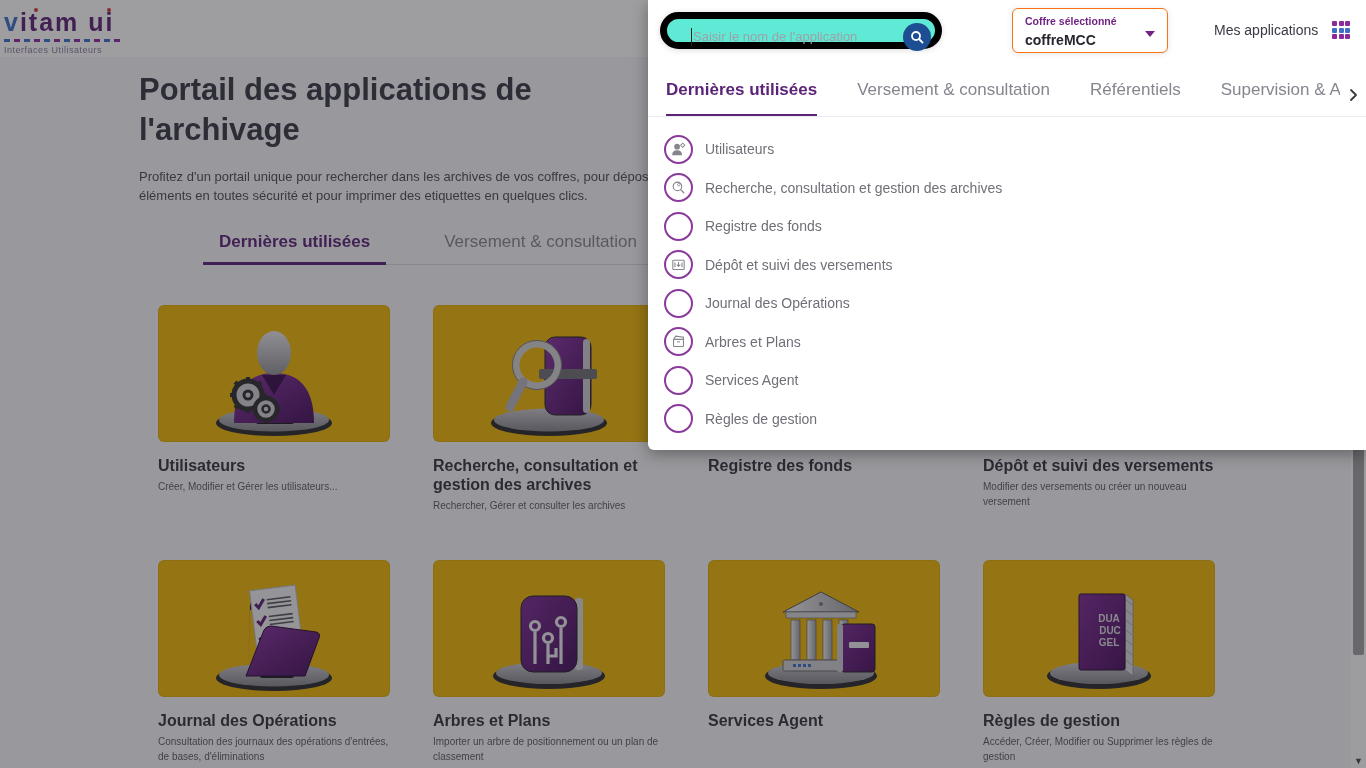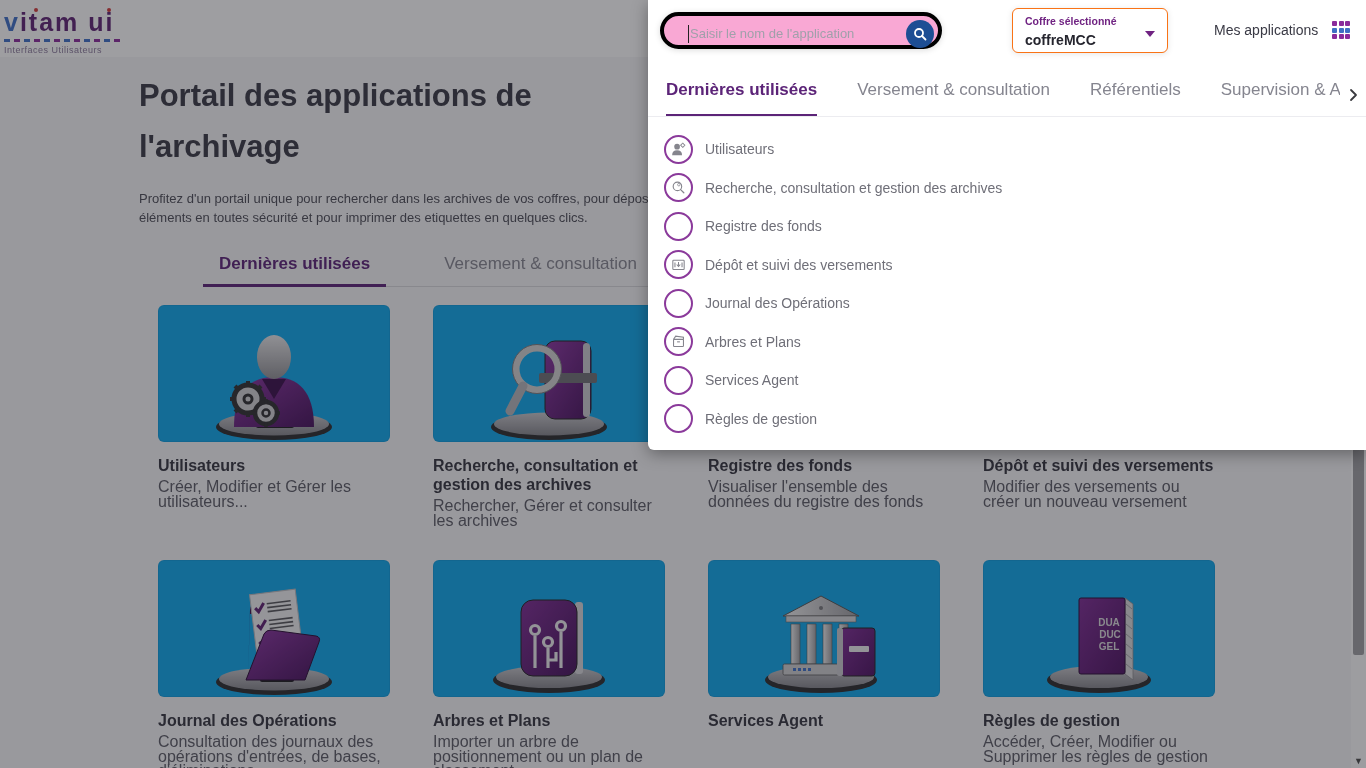--- a/index.html
+++ b/index.html
@@ -13,49 +13,49 @@
   .logo { position:absolute; left:4px; top:8px; }
   .logo-title { font-size:25px; font-weight:700; letter-spacing:2px; color:#5e2373; position:relative; }
   .logo-title .lt-blue { color:#3f6fc4; }
   .logo-dot { position:absolute; width:4px; height:4px; border-radius:50%; background:#d03a3a; top:0; }
   .logo-dot.d1 { left:30px; } .logo-dot.d2 { left:103px; }
   .logo-underline { margin-top:2px; height:3px; width:118px;
     background:repeating-linear-gradient(90deg,#3f6fc4 0 6px, transparent 6px 10px, #8a2b9b 10px 16px, transparent 16px 20px); }
   .logo-sub { margin-top:3px; font-size:9px; color:#8a7a9a; letter-spacing:0.5px; }
 
   .main { position:absolute; left:139px; top:57px; width:1090px; }
-  .page-title { margin-top:13px; width:520px; font-size:31px; line-height:51px; font-weight:700; color:#3a3a45; }
+  .page-title { margin-top:13px; width:520px; font-size:31px; line-height:40px; font-weight:700; color:#3a3a45; }
   .page-desc { margin-top:17px; width:600px; font-size:13px; line-height:19px; color:#4c4c56; }
 
   .tabs-main { margin-top:27px; margin-left:64px; display:flex; gap:42px; border-bottom:1px solid #d6d6da; width:1026px; }
   .tab { font-size:17px; color:#85858f; padding:0 16px 12px 16px; white-space:nowrap; position:relative; cursor:pointer; }
   .tab.active { color:#5c2478; font-weight:700; }
   .tab.active::after { content:""; position:absolute; left:0; right:0; bottom:-1px; height:3px; background:#5c2478; }
 
   .cards { position:absolute; left:158px; top:305px; display:grid; grid-template-columns:repeat(4,232px); column-gap:43px; }
   .card { width:232px; height:255px; }
-  .card-tile { width:232px; height:137px; background:#0ea5e9; border:1px solid rgba(0,0,0,0.05); border-radius:6px;
-    display:flex; align-items:flex-end; justify-content:center; }
+  .card-tile { width:232px; height:137px; background:#eab308; border:1px solid rgba(0,0,0,0.05); border-radius:6px;
+    display:flex; align-items:center; justify-content:center; }
   .card-title { margin-top:14px; font-size:16px; line-height:19px; font-weight:700; color:#35353f; }
-  .card-desc { margin-top:5px; font-size:16px; line-height:14.5px; color:#5a5a64; }
+  .card-desc { margin-top:5px; font-size:10px; line-height:14.5px; color:#5a5a64; }
 
   
   .scrollbar { position:absolute; right:0; top:57px; width:15px; bottom:0; background:#fafafa; }
   .scroll-thumb { position:absolute; left:2px; width:11px; top:330px; height:268px; background:#9e9ea0; border-radius:2px; }
   .scroll-arrow { position:absolute; left:0; right:0; bottom:2px; text-align:center; font-size:9px; color:#4a4a4a; }
 
   
   .backdrop { position:absolute; inset:0; background:rgba(28,28,36,0.42); z-index:5; }
 
   
   .panel { position:absolute; top:0; right:0; width:718px; height:450px; background:#ffffff; z-index:10;
     border-radius:0 0 0 6px; box-shadow:0 4px 16px rgba(0,0,0,0.35); }
 
   .panel-top { position:relative; height:60px; display:flex; align-items:center; padding-left:12px; }
-  .searchbox { position:relative; width:282px; height:37px; background:#f9a8d4; border:4px solid #000000; border-radius:19px;
+  .searchbox { position:relative; width:282px; height:37px; background:#5eead4; border:7px solid #000000; border-radius:19px;
     box-shadow:0 1px 6px rgba(0,0,0,0.15); }
   .searchbox input { position:absolute; left:26px; top:0; width:210px; height:35px; border:none; outline:none;
     font-size:13px; color:#333; font-family:"Liberation Sans",sans-serif; background:transparent; }
   .searchbox input::placeholder { color:#a0a0aa; }
   .text-caret { position:absolute; left:24px; top:9px; width:1px; height:18px; background:#222; }
   .search-btn { position:absolute; right:4px; top:4px; width:28px; height:28px; border-radius:50%; background:#1d4e94;
     border:none; display:flex; align-items:center; justify-content:center; cursor:pointer; }
 
   .coffre { position:relative; margin-left:70px; width:156px; height:45px; background:#fff; border:1px solid #f97316;
     border-radius:6px; box-shadow:0 1px 6px rgba(0,0,0,0.10); padding:6px 12px; cursor:pointer; }
@@ -193,21 +193,20 @@
 
     <div class="card">
       <div class="card-tile">
         <svg width="140" height="126" viewBox="0 0 140 126">
           <ellipse cx="70" cy="112" rx="58" ry="13" fill="#2c2c2e"></ellipse>
           <ellipse cx="70" cy="109" rx="55" ry="11.5" fill="#a8a8ac"></ellipse>
           <rect x="50" y="30" width="44" height="76" rx="6" fill="#5e1c72"></rect>
         </svg>
       </div>
       <div class="card-title">Registre des fonds</div>
-      <div class="card-desc">Visualiser l'ensemble des données du registre des fonds</div>
     </div>
 
     <div class="card">
       <div class="card-tile">
         <svg width="140" height="126" viewBox="0 0 140 126">
           <ellipse cx="70" cy="112" rx="58" ry="13" fill="#2c2c2e"></ellipse>
           <ellipse cx="70" cy="109" rx="55" ry="11.5" fill="#a8a8ac"></ellipse>
           <rect x="50" y="30" width="44" height="76" rx="6" fill="#5e1c72"></rect>
         </svg>
       </div>

